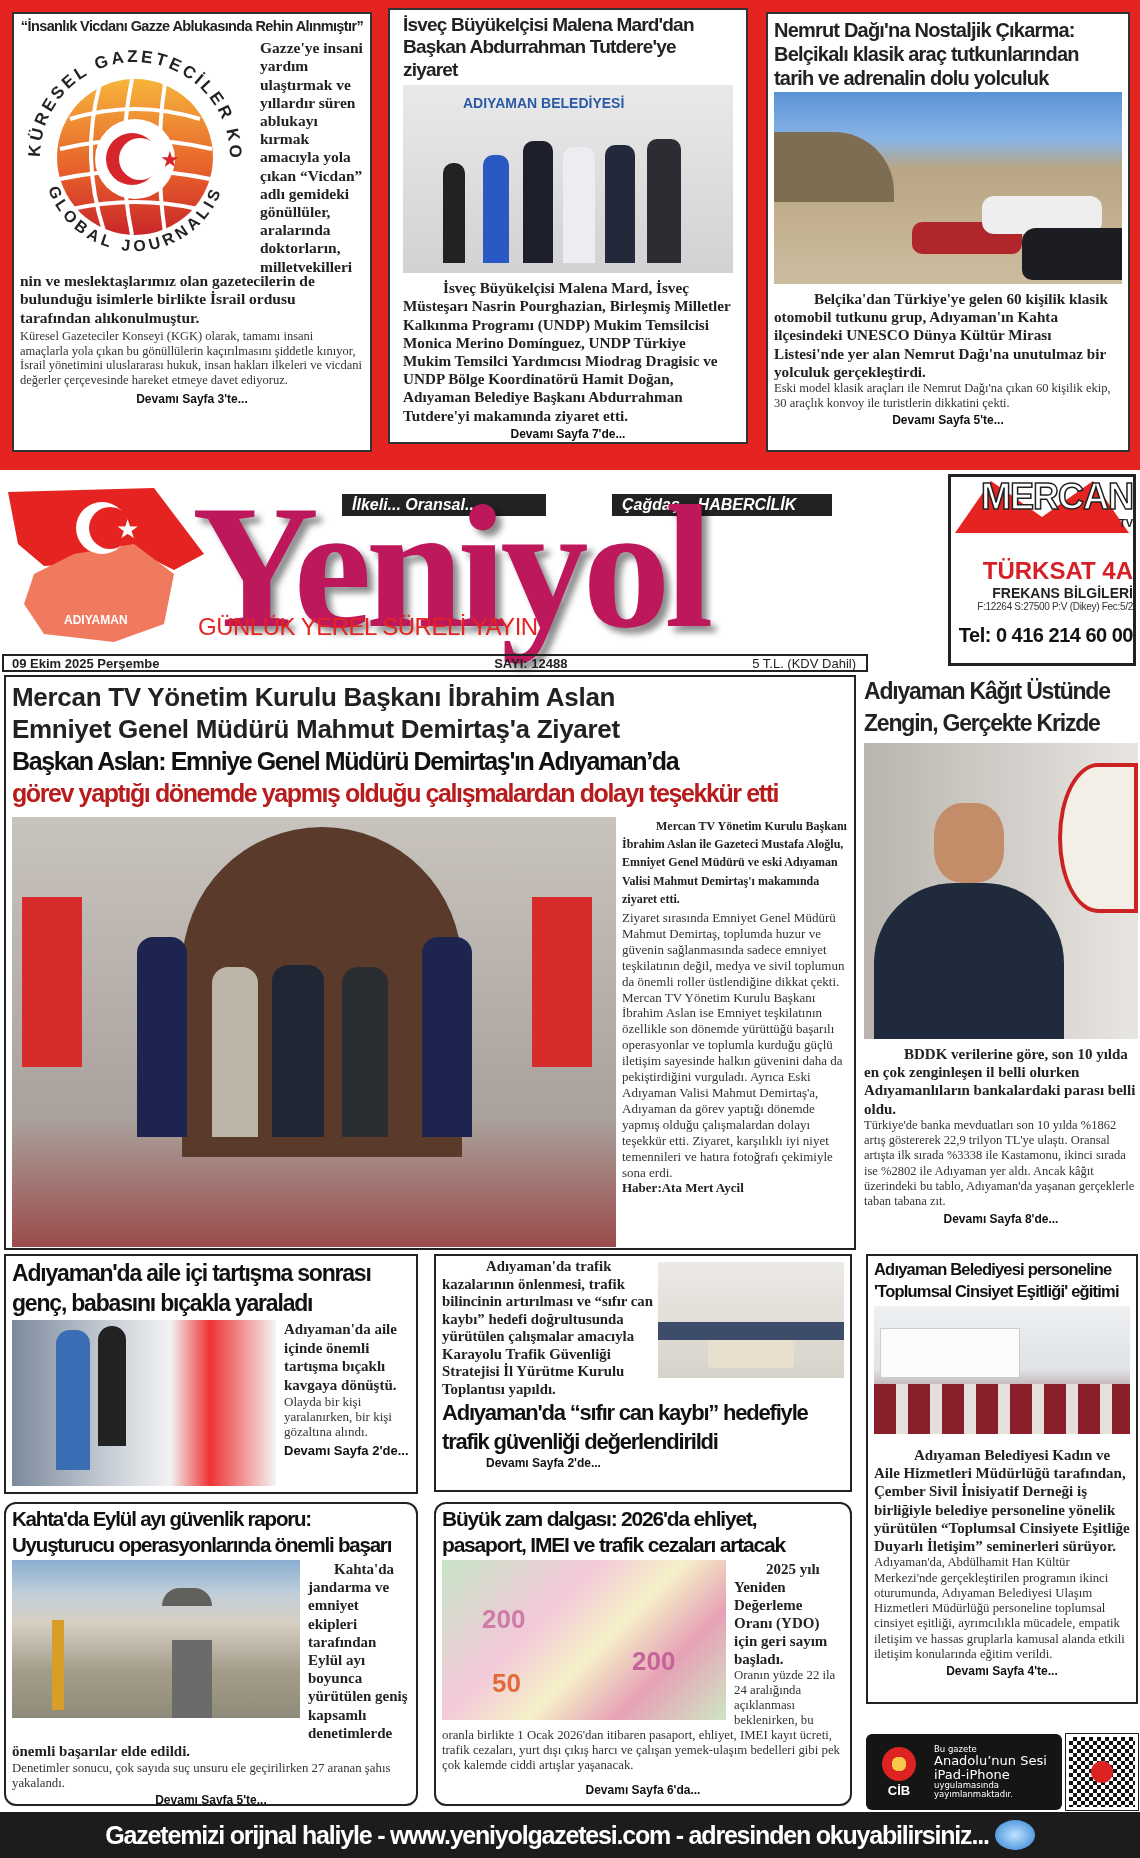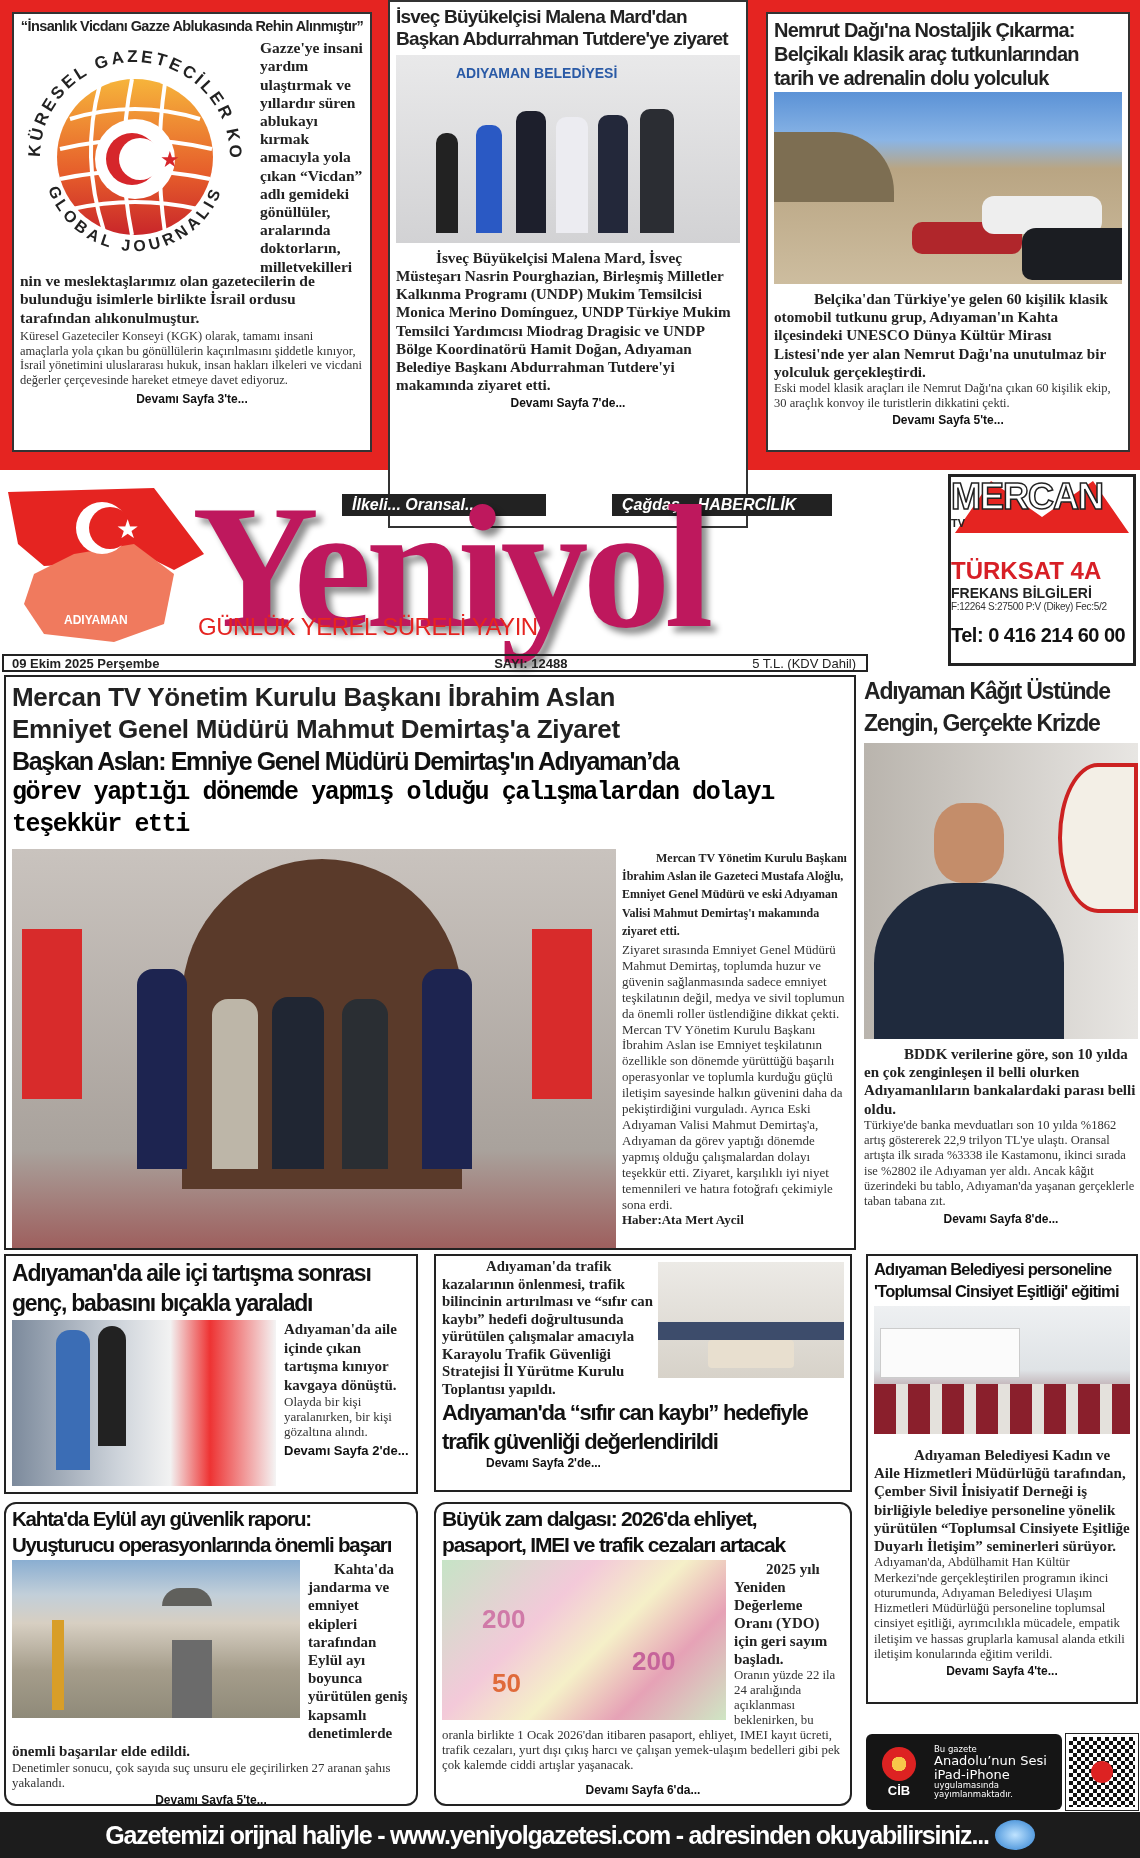--- a/index.html
+++ b/index.html
@@ -52,21 +52,21 @@
         <text font-family="Liberation Sans, sans-serif" font-weight="bold" font-size="16" fill="#222" letter-spacing="4"><textPath href="#arcBot">GLOBAL JOURNALISM COUNCIL</textPath></text>
       </svg>
     </div>
     <div class="lead" style="text-indent:0;padding-left:0;font-size:15.5px;line-height:18.2px;text-align:left">Gazze'ye insani yardım ulaştırmak ve yıllardır süren ablukayı kırmak amacıyla yola çıkan “Vicdan” adlı gemideki gönüllüler, aralarında doktorların, milletvekilleri</div>
   </div>
   <div class="lead" style="text-indent:0;margin-top:-4px">nin ve meslektaşlarımız olan gazetecilerin de bulunduğu isimlerle birlikte İsrail ordusu tarafından alıkonulmuştur.</div>
   <div class="body" style="font-size:12.5px;line-height:14.6px;margin-top:2px">Küresel Gazeteciler Konseyi (KGK) olarak, tamamı insani amaçlarla yola çıkan bu gönüllülerin kaçırılmasını şiddetle kınıyor, İsrail yönetimini uluslararası hukuk, insan hakları ilkeleri ve vicdani değerler çerçevesinde hareket etmeye davet ediyoruz.</div>
   <div class="more" style="margin-top:4px">Devamı Sayfa 3'te...</div>
 </div>
 
-<div class="tbox" style="left:388px;top:0;width:360px;height:528px;padding:4px 6px">
+<div class="tbox" style="left:388px;top:8px;width:360px;height:436px;padding:4px 13px">
   <h3 style="font-size:19px;letter-spacing:-0.8px">İsveç Büyükelçisi Malena Mard'dan Başkan Abdurrahman Tutdere'ye ziyaret</h3>
   <div class="photo" style="margin-top:4px;height:188px;background:linear-gradient(#e9e9ea,#d2d2d4)">
     <div style="position:absolute;left:60px;top:10px;color:#2a5aa6;font-family:'Liberation Sans',sans-serif;font-weight:bold;font-size:14px">ADIYAMAN BELEDİYESİ</div>
     <div style="position:absolute;left:40px;bottom:10px;width:22px;height:100px;background:#222;border-radius:10px 10px 0 0"></div>
     <div style="position:absolute;left:80px;bottom:10px;width:26px;height:108px;background:#2a59c4;border-radius:10px 10px 0 0"></div>
     <div style="position:absolute;left:120px;bottom:10px;width:30px;height:122px;background:#1d1f2c;border-radius:10px 10px 0 0"></div>
     <div style="position:absolute;left:160px;bottom:10px;width:32px;height:116px;background:#ececf1;border-radius:10px 10px 0 0"></div>
     <div style="position:absolute;left:202px;bottom:10px;width:30px;height:118px;background:#23283a;border-radius:10px 10px 0 0"></div>
     <div style="position:absolute;left:244px;bottom:10px;width:34px;height:124px;background:#2b2d33;border-radius:10px 10px 0 0"></div>
   </div>
@@ -102,39 +102,39 @@
   <div class="masthead-tag" style="left:612px;top:24px;width:220px">Çağdaş... HABERCİLİK</div>
   <div style="position:absolute;left:192px;top:22px;font-family:Liberation Serif, serif;font-weight:bold;font-size:176px;line-height:150px;color:#be185d;letter-spacing:-6px;text-shadow:6px 6px 6px rgba(0,0,0,0.45)">Yeniyol</div>
   <div style="position:absolute;left:198px;top:143px;font-family:'Liberation Sans',sans-serif;font-size:24px;color:#e52421;letter-spacing:-0.5px">GÜNLÜK YEREL SÜRELİ YAYIN</div>
   <div style="position:absolute;left:2px;top:184px;width:866px;height:18px;border:2px solid #222;display:flex;align-items:center;justify-content:space-between;padding:0 10px 0 8px;font-family:'Liberation Sans',sans-serif;font-size:13px">
     <span style="font-weight:bold">09 Ekim 2025 Perşembe</span>
     <span style="font-weight:bold;margin-left:150px">SAYI: 12488</span>
     <span>5 T.L. (KDV Dahil)</span>
   </div>
 </div>
 
-<div style="position:absolute;left:948px;top:474px;width:188px;height:192px;border:3px solid #222;background:#fff;text-align:left;font-family:'Liberation Sans',sans-serif">
+<div style="position:absolute;left:948px;top:474px;width:188px;height:192px;border:3px solid #222;background:#fff;text-align:right;font-family:'Liberation Sans',sans-serif">
   <div style="position:relative;height:58px">
     <svg width="182" height="58" viewBox="0 0 182 58" style="position:absolute;left:0;top:0">
         <path d="M4 56 L40 4 L91 40 L142 4 L178 56 Z" fill="#e52421"></path>
       </svg>
     <div style="position:relative;font-size:36px;font-weight:bold;color:#fff;-webkit-text-stroke:1.5px #222;line-height:40px;letter-spacing:-1px">MERCAN</div>
     <div style="position:relative;font-size:11px;font-weight:bold;color:#222">TV</div>
   </div>
   <div style="margin-top:22px;font-size:24px;font-weight:bold;color:#d71f26">TÜRKSAT 4A</div>
   <div style="font-size:14px;font-weight:bold;color:#222">FREKANS BİLGİLERİ</div>
   <div style="font-size:10px;color:#333;letter-spacing:-0.3px">F:12264 S:27500 P:V (Dikey) Fec:5/2</div>
   <div style="margin-top:12px;font-size:20px;font-weight:bold;color:#111;letter-spacing:-0.5px">Tel: 0 416 214 60 00</div>
 </div>
 
 <div class="box" style="left:4px;top:675px;width:852px;height:575px;border-width:2px;padding:4px 6px">
   <div style="font-family:'Liberation Sans',sans-serif;font-weight:bold;font-size:26px;line-height:32px;color:#222;letter-spacing:-0.3px">Mercan TV Yönetim Kurulu Başkanı İbrahim Aslan</div>
   <div style="font-family:'Liberation Sans',sans-serif;font-weight:bold;font-size:26px;line-height:32px;color:#222;letter-spacing:-0.3px">Emniyet Genel Müdürü Mahmut Demirtaş'a Ziyaret</div>
   <div style="font-family:'Liberation Sans',sans-serif;font-weight:bold;font-size:25px;line-height:32px;color:#111;letter-spacing:-1.4px">Başkan Aslan: Emniye Genel Müdürü Demirtaş'ın Adıyaman’da</div>
-  <div style="font-family:Liberation Mono, monospace;font-weight:bold;font-size:25px;line-height:32px;color:#000000;letter-spacing:-1.4px">görev yaptığı dönemde yapmış olduğu çalışmalardan dolayı teşekkür etti</div>
+  <div style="font-family:Liberation Sans, sans-serif;font-weight:bold;font-size:25px;line-height:32px;color:#b91c1c;letter-spacing:-1.4px">görev yaptığı dönemde yapmış olduğu çalışmalardan dolayı teşekkür etti</div>
   <div style="display:flex;margin-top:8px">
     <div class="photo" style="width:604px;height:430px;flex:none;background:linear-gradient(#c9c3be,#a9a29c 70%,#9a4a4a 100%)">
       <div style="position:absolute;left:170px;top:10px;width:280px;height:330px;background:#5a3a2a;border-radius:140px 140px 0 0"></div>
       <div style="position:absolute;left:10px;top:80px;width:60px;height:170px;background:#d82b2b"></div>
       <div style="position:absolute;left:520px;top:80px;width:60px;height:170px;background:#d82b2b"></div>
       <div style="position:absolute;left:125px;top:120px;width:50px;height:200px;background:#1d2450;border-radius:16px 16px 0 0"></div>
       <div style="position:absolute;left:200px;top:150px;width:46px;height:170px;background:#bdb6a8;border-radius:16px 16px 0 0"></div>
       <div style="position:absolute;left:260px;top:148px;width:52px;height:172px;background:#202633;border-radius:16px 16px 0 0"></div>
       <div style="position:absolute;left:330px;top:150px;width:46px;height:170px;background:#2a2e33;border-radius:16px 16px 0 0"></div>
       <div style="position:absolute;left:410px;top:120px;width:50px;height:200px;background:#1d2450;border-radius:16px 16px 0 0"></div>
@@ -160,21 +160,21 @@
 </div>
 
 <div class="box" style="left:4px;top:1254px;width:414px;height:240px;padding:2px 6px">
   <div style="font-family:'Liberation Sans',sans-serif;font-weight:bold;font-size:23px;line-height:30px;color:#111;letter-spacing:-1.2px">Adıyaman'da aile içi tartışma sonrası genç, babasını bıçakla yaraladı</div>
   <div style="display:flex;margin-top:2px">
     <div class="photo" style="width:264px;height:166px;flex:none;background:linear-gradient(90deg,#7c8a9c 0%,#cdd3da 40%,#f2f2f2 60%,#e33 75%,#f4f4f4 100%)">
       <div style="position:absolute;left:44px;top:10px;width:34px;height:140px;background:#3b6db5;border-radius:14px 14px 0 0"></div>
       <div style="position:absolute;left:86px;top:6px;width:28px;height:120px;background:#222;border-radius:14px 14px 0 0"></div>
     </div>
     <div style="padding-left:8px">
-      <div class="lead" style="font-size:15px;line-height:18.5px;text-indent:0">Adıyaman'da aile içinde çıkan tartışma kınıyor kavgaya dönüştü.</div>
+      <div class="lead" style="font-size:15px;line-height:18.5px;text-indent:0">Adıyaman'da aile içinde önemli tartışma bıçaklı kavgaya dönüştü.</div>
       <div class="body" style="font-size:13px;line-height:15px">Olayda bir kişi yaralanırken, bir kişi gözaltına alındı.</div>
       <div class="more" style="text-align:left;font-size:13px;margin-top:4px">Devamı Sayfa 2'de...</div>
     </div>
   </div>
 </div>
 
 <div class="box" style="left:434px;top:1254px;width:418px;height:238px;padding:2px 6px">
   <div style="display:flex">
     <div class="lead" style="font-size:14.8px;line-height:17.5px;text-indent:44px;flex:1">Adıyaman'da trafik kazalarının önlenmesi, trafik bilincinin artırılması ve “sıfır can kaybı” hedefi doğrultusunda yürütülen çalışmalar amacıyla Karayolu Trafik Güvenliği Stratejisi İl Yürütme Kurulu Toplantısı yapıldı.</div>
     <div class="photo" style="width:186px;height:116px;flex:none;margin-top:4px;background:linear-gradient(#eceae6,#d7d2c9)">

